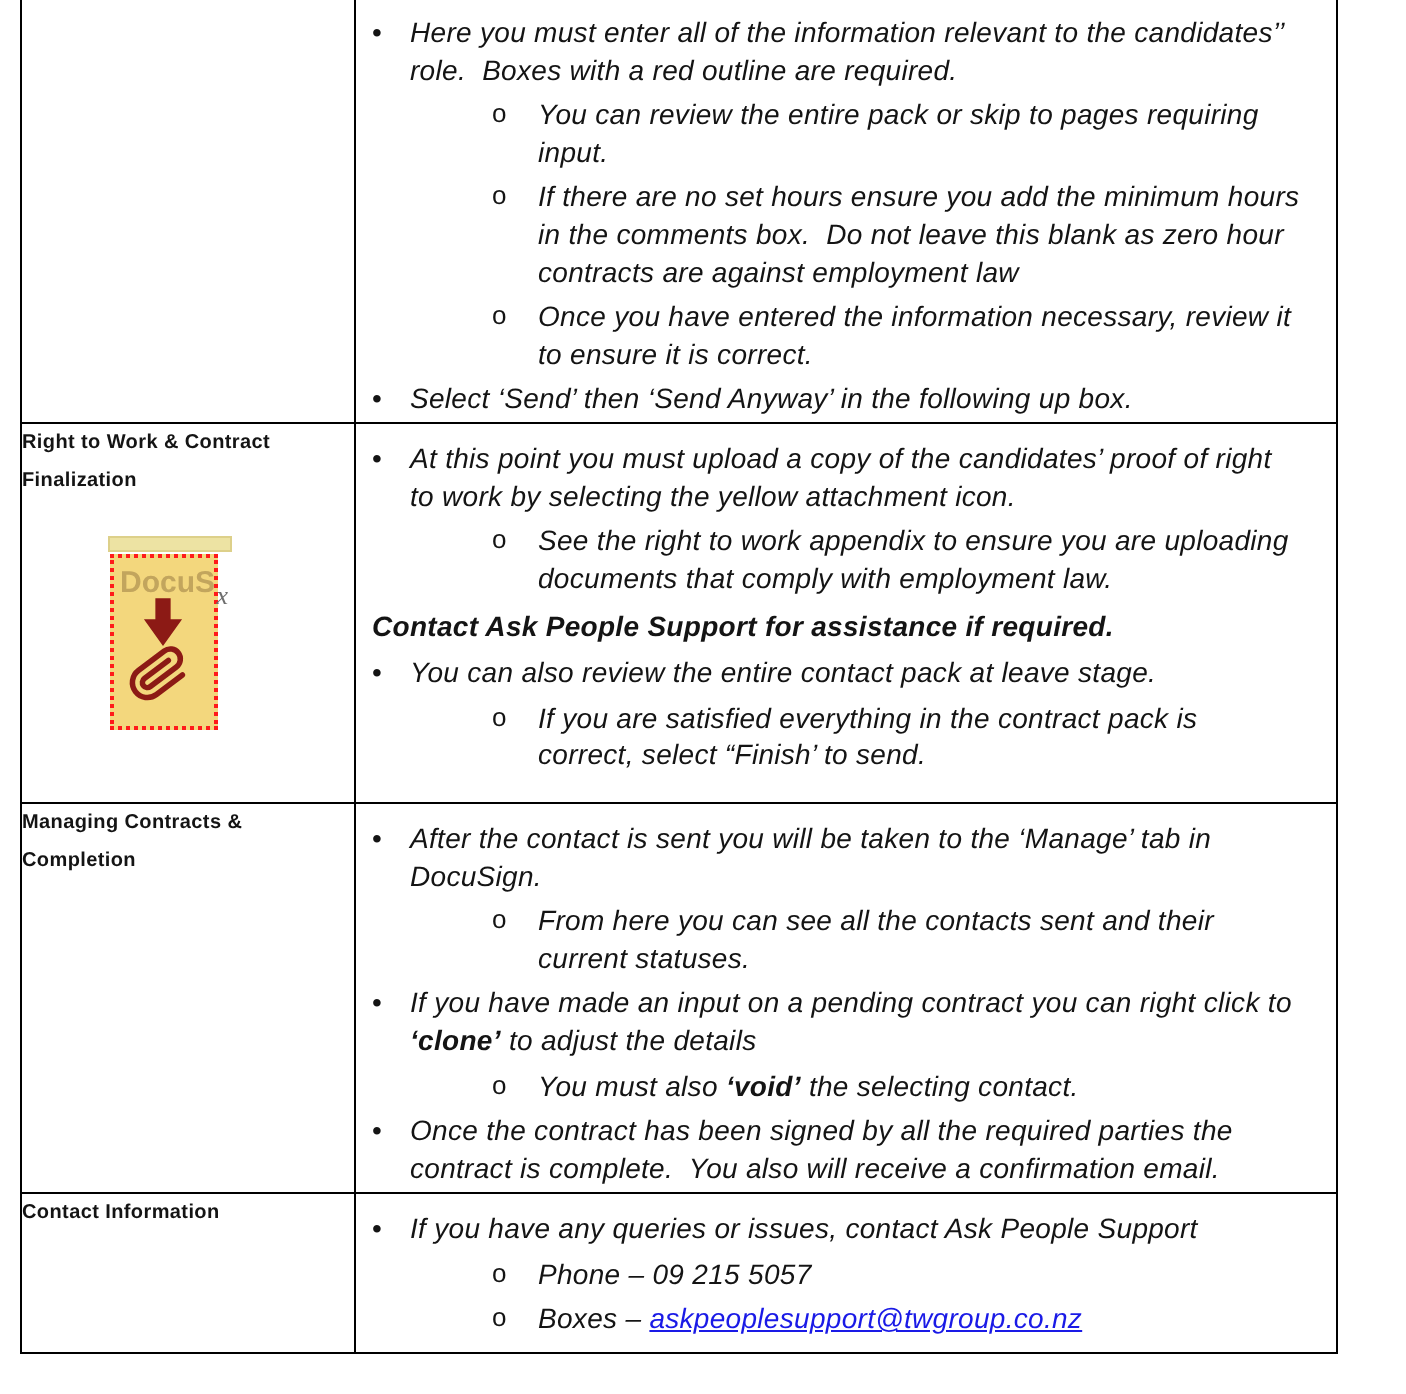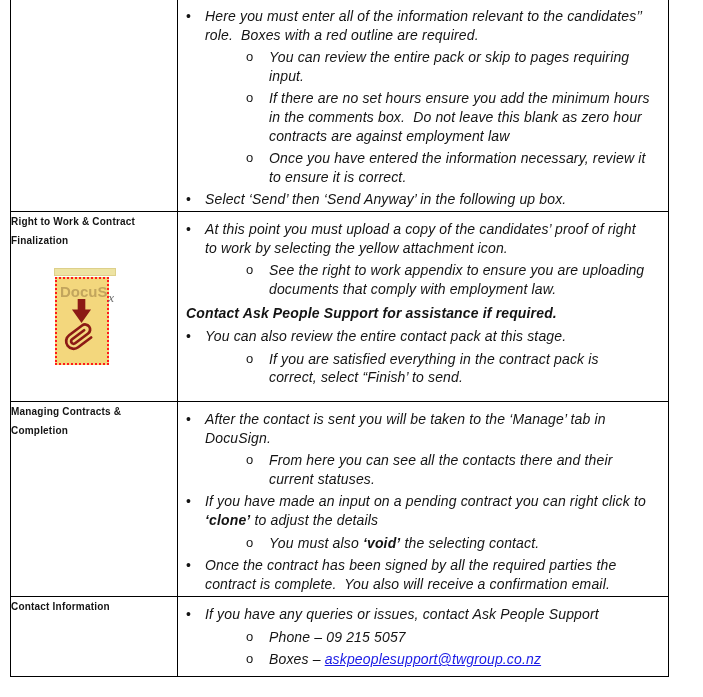--- a/index.html
+++ b/index.html
@@ -100,42 +100,42 @@
               </div>
               <div class="item lvl2">
                 <span class="marker">o</span>
                 <span class="txt"><span>See the right to work appendix to ensure you are uploading documents that comply with employment law.</span></span>
               </div>
               <div class="item lvl0">
                 <span class="txt"><span class="b">Contact Ask People Support for assistance if required.</span></span>
               </div>
               <div class="item lvl1">
                 <span class="marker">•</span>
-                <span class="txt"><span>You can also review the entire contact pack at this stage.</span></span>
+                <span class="txt"><span>You can also review the entire contact pack at leave stage.</span></span>
               </div>
               <div class="item lvl2">
                 <span class="marker">o</span>
                 <span class="txt"><span>If you are satisfied everything in the contract pack is correct, select “Finish’ to send.</span></span>
               </div>
             </div>
         </td>
       </tr>
       <tr class="r3">
         <td class="left-cell">
           <div class="hdr">Managing Contracts &amp; Completion</div>
         </td>
         <td>
           <div class="right-cell">
               <div class="item lvl1">
                 <span class="marker">•</span>
                 <span class="txt"><span>After the contact is sent you will be taken to the ‘Manage’ tab in DocuSign.</span></span>
               </div>
               <div class="item lvl2">
                 <span class="marker">o</span>
-                <span class="txt"><span>From here you can see all the contacts there and their current statuses.</span></span>
+                <span class="txt"><span>From here you can see all the contacts sent and their current statuses.</span></span>
               </div>
               <div class="item lvl1">
                 <span class="marker">•</span>
                 <span class="txt"><span>If you have made an input on a pending contract you can right click to </span><span class="b">‘clone’</span><span> to adjust the details</span></span>
               </div>
               <div class="item lvl2">
                 <span class="marker">o</span>
                 <span class="txt"><span>You must also </span><span class="b">‘void’</span><span> the selecting contact.</span></span>
               </div>
               <div class="item lvl1">

